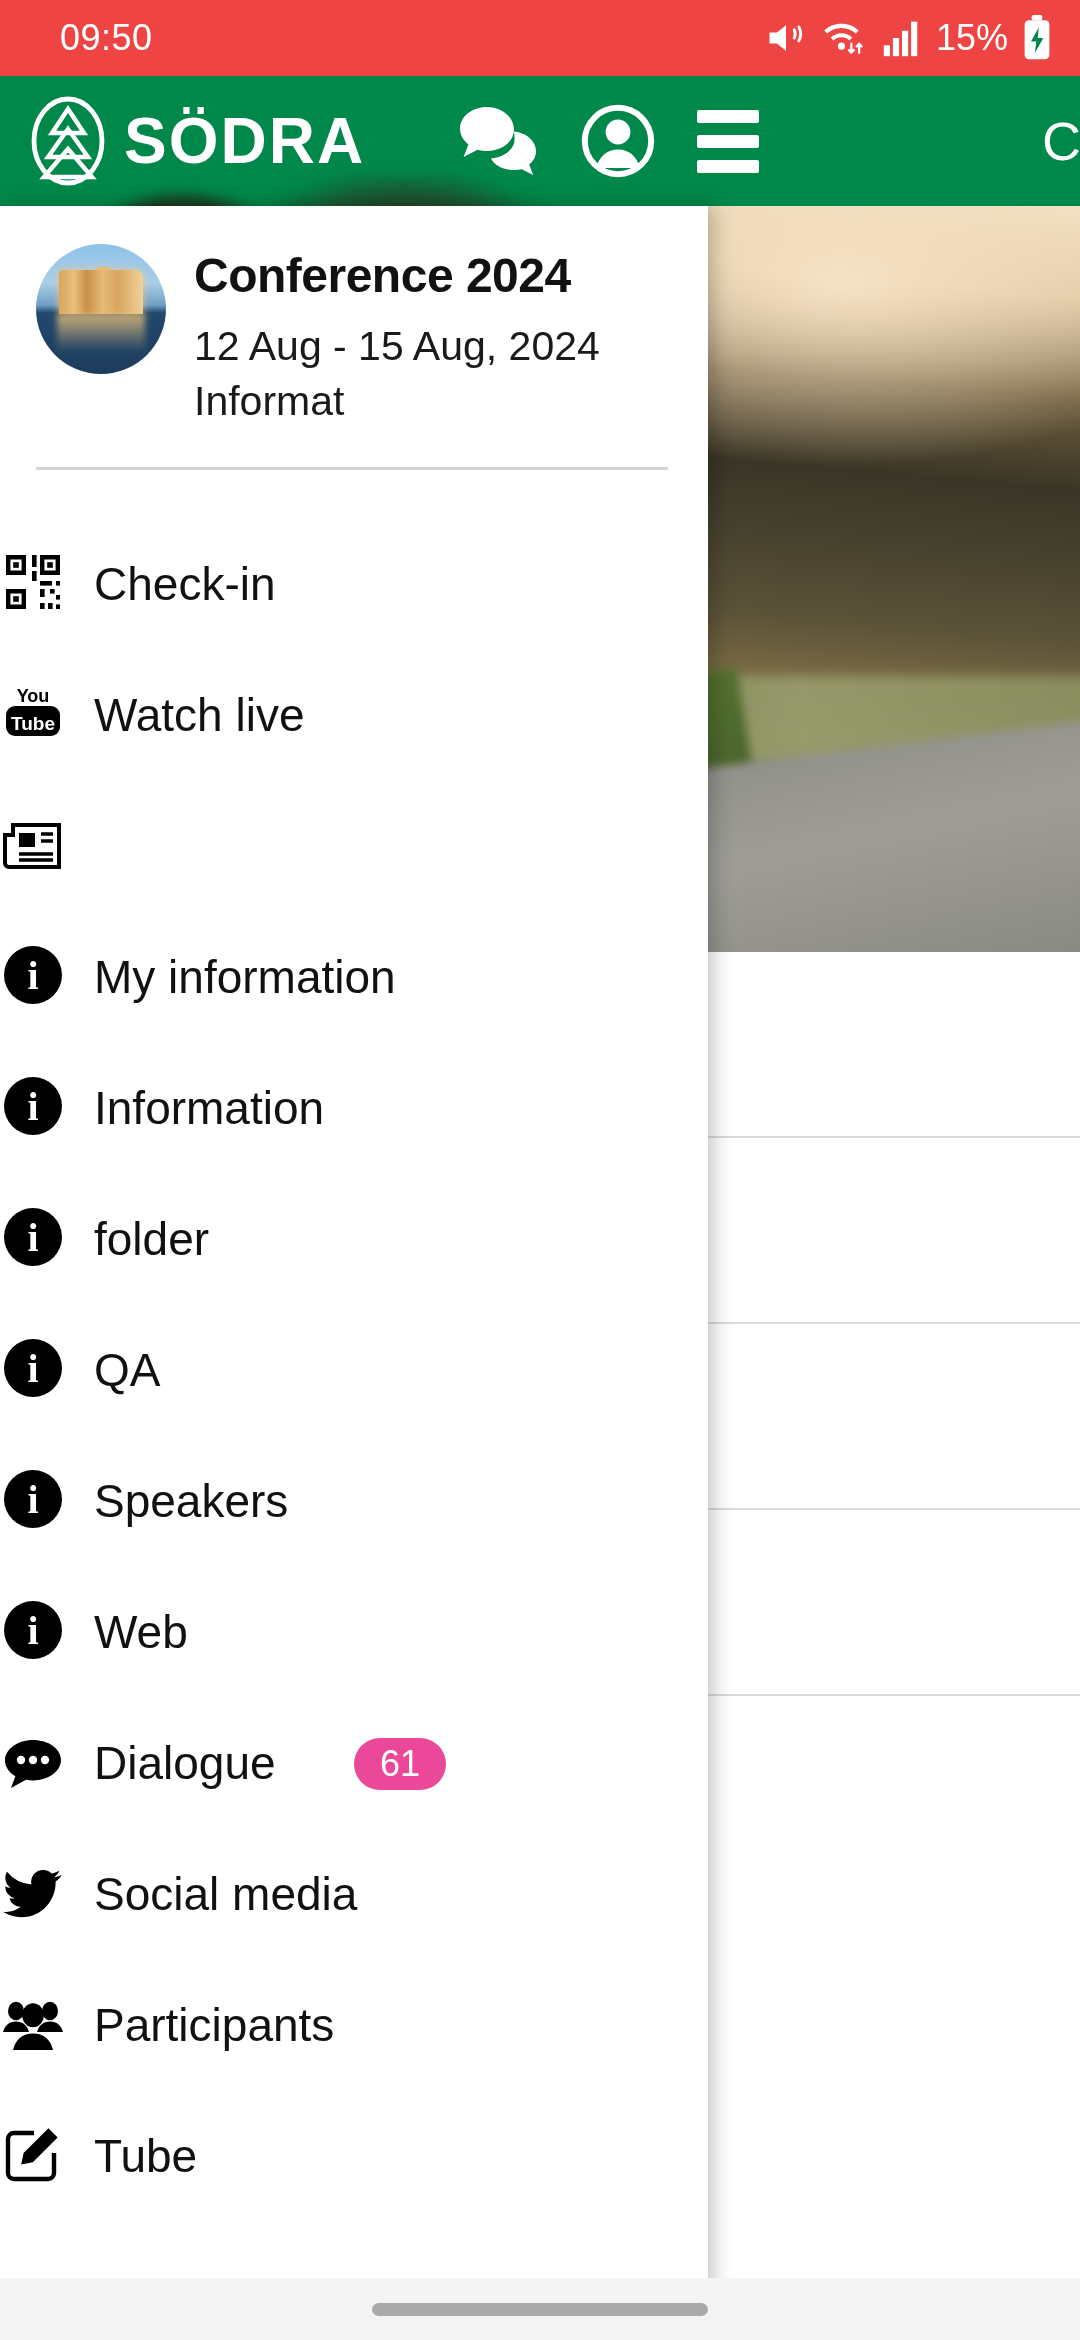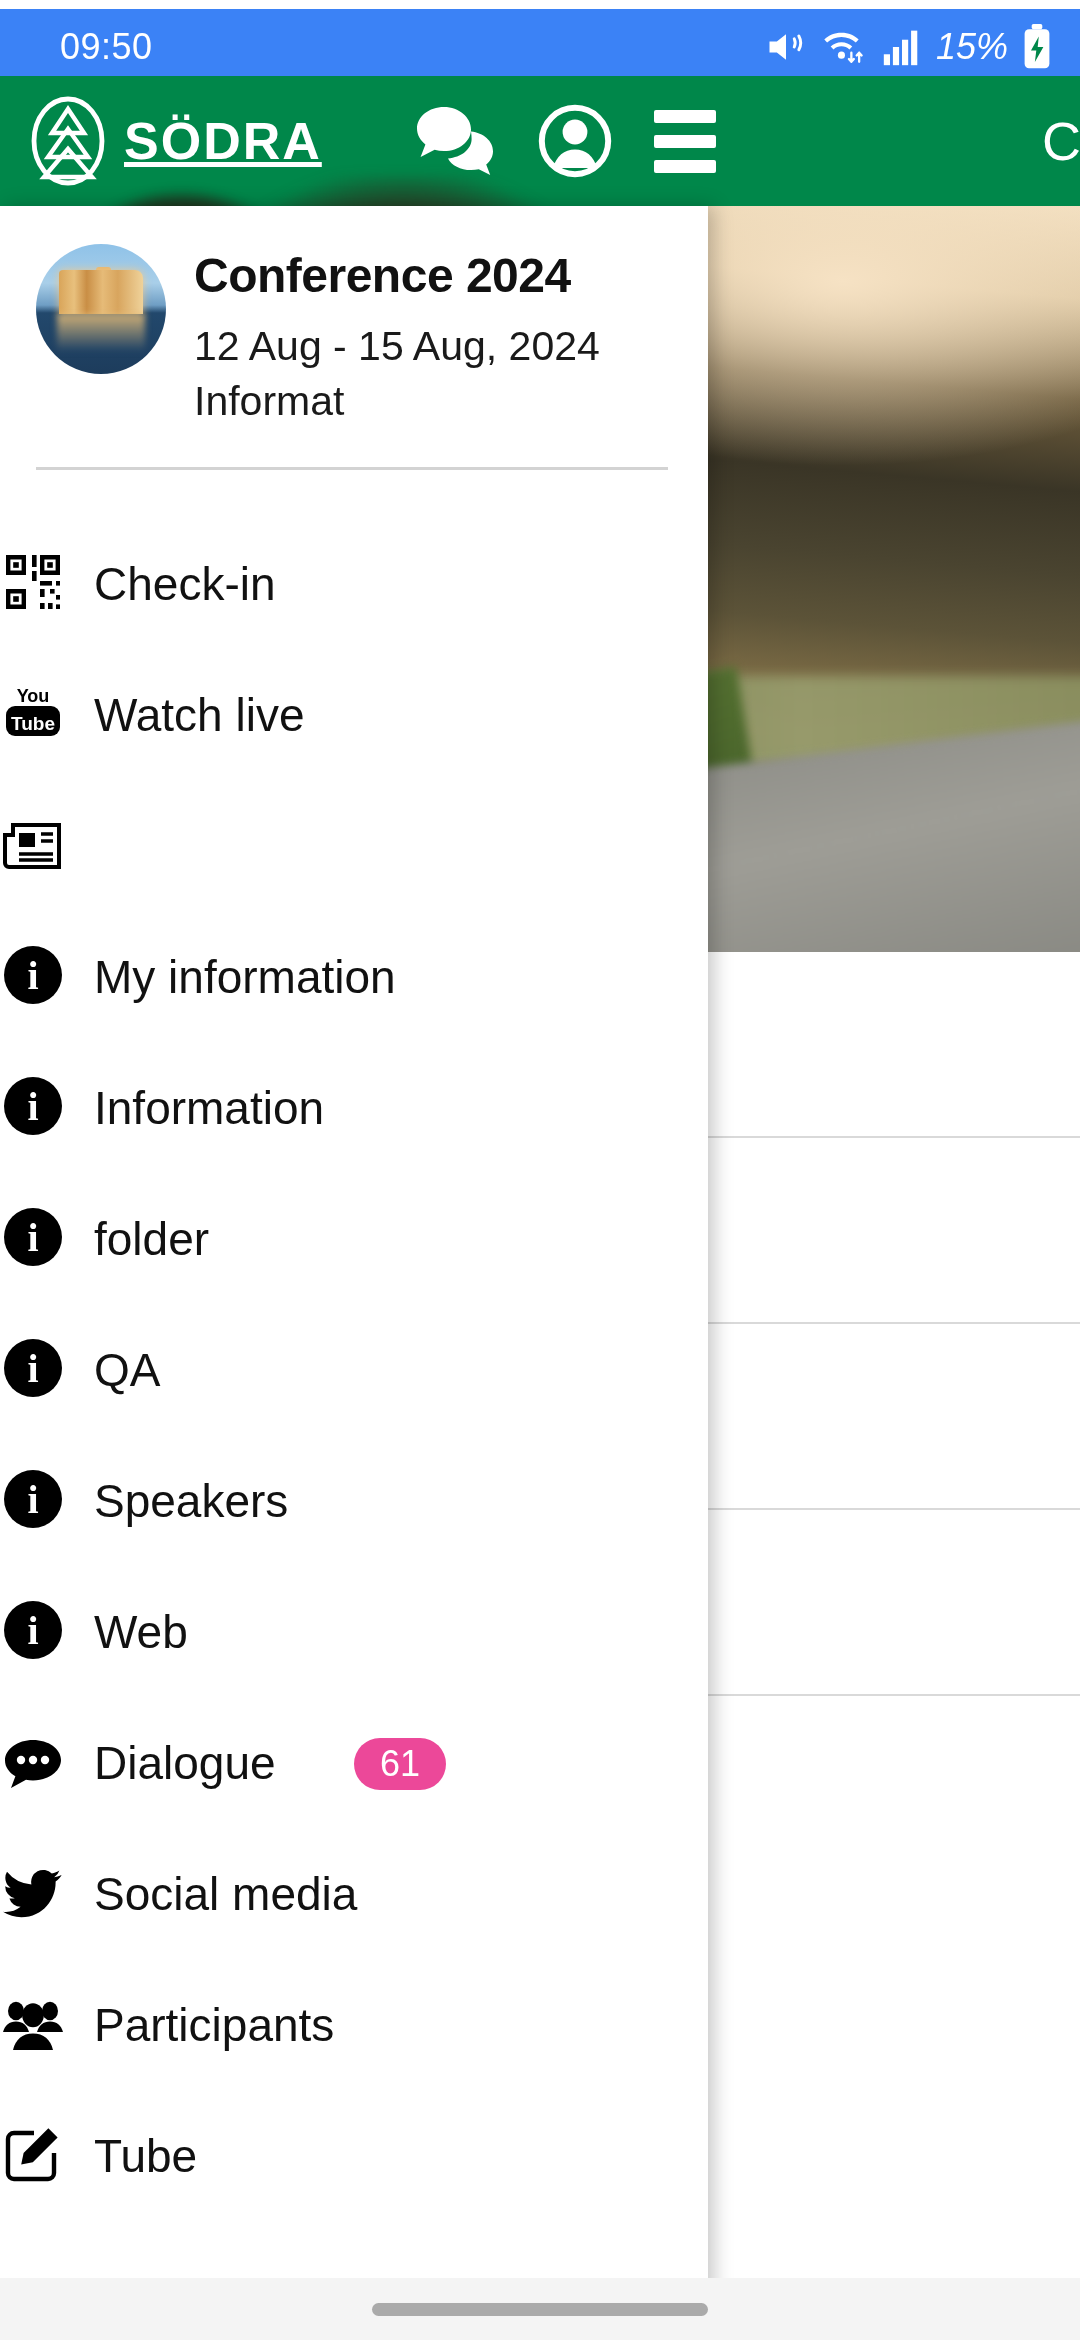--- a/index.html
+++ b/index.html
@@ -5,38 +5,38 @@
   * { margin:0; padding:0; box-sizing:border-box; }
   html, body {
     width:1080px; height:2340px;
     font-family:"Liberation Sans", sans-serif;
     background:#ffffff; overflow:hidden;
   }
   #screen { position:relative; width:1080px; height:2340px; overflow:hidden; background:#fff; }
 
   
   .statusbar {
-    position:absolute; top:9px; left:0; width:1080px; height:76px;
-    background:#3b82f6; color:#fff;
+    position:absolute; top:0; left:0; width:1080px; height:76px;
+    background:#ef4444; color:#fff;
     display:flex; align-items:center; justify-content:space-between;
     padding:0 28px 0 60px;
   }
   .status-clock { font-size:36px; letter-spacing:0.5px; }
   .status-right { display:flex; align-items:center; gap:14px; }
-  .status-pct { font-size:36px; letter-spacing:0px;font-style:italic; }
+  .status-pct { font-size:36px; letter-spacing:0px; }
   .sicon { display:block; }
 
   
   .appbar {
     position:absolute; top:76px; left:0; width:1080px; height:130px;
     background:#00874A; color:#fff;
     display:flex; align-items:center;
   }
   .brand { display:flex; align-items:center; gap:18px; margin-left:30px; }
-  .brand-word { font-size:52px; font-weight:bold; letter-spacing:2px;text-decoration:underline; }
+  .brand-word { font-size:64px; font-weight:bold; letter-spacing:2px; }
   .appbar-actions { display:flex; align-items:center; gap:42px; margin-left:92px; }
   .hamburger { display:flex; flex-direction:column; gap:12px; width:62px; }
   .hamburger span { display:block; height:13px; background:#fff; border-radius:2px; }
   .appbar-title-cut {
     position:absolute; right:0px; top:50%; transform:translateY(-50%);
     font-size:54px; color:#fff; white-space:nowrap; overflow:hidden;
     width:38px;
   }
 
   

